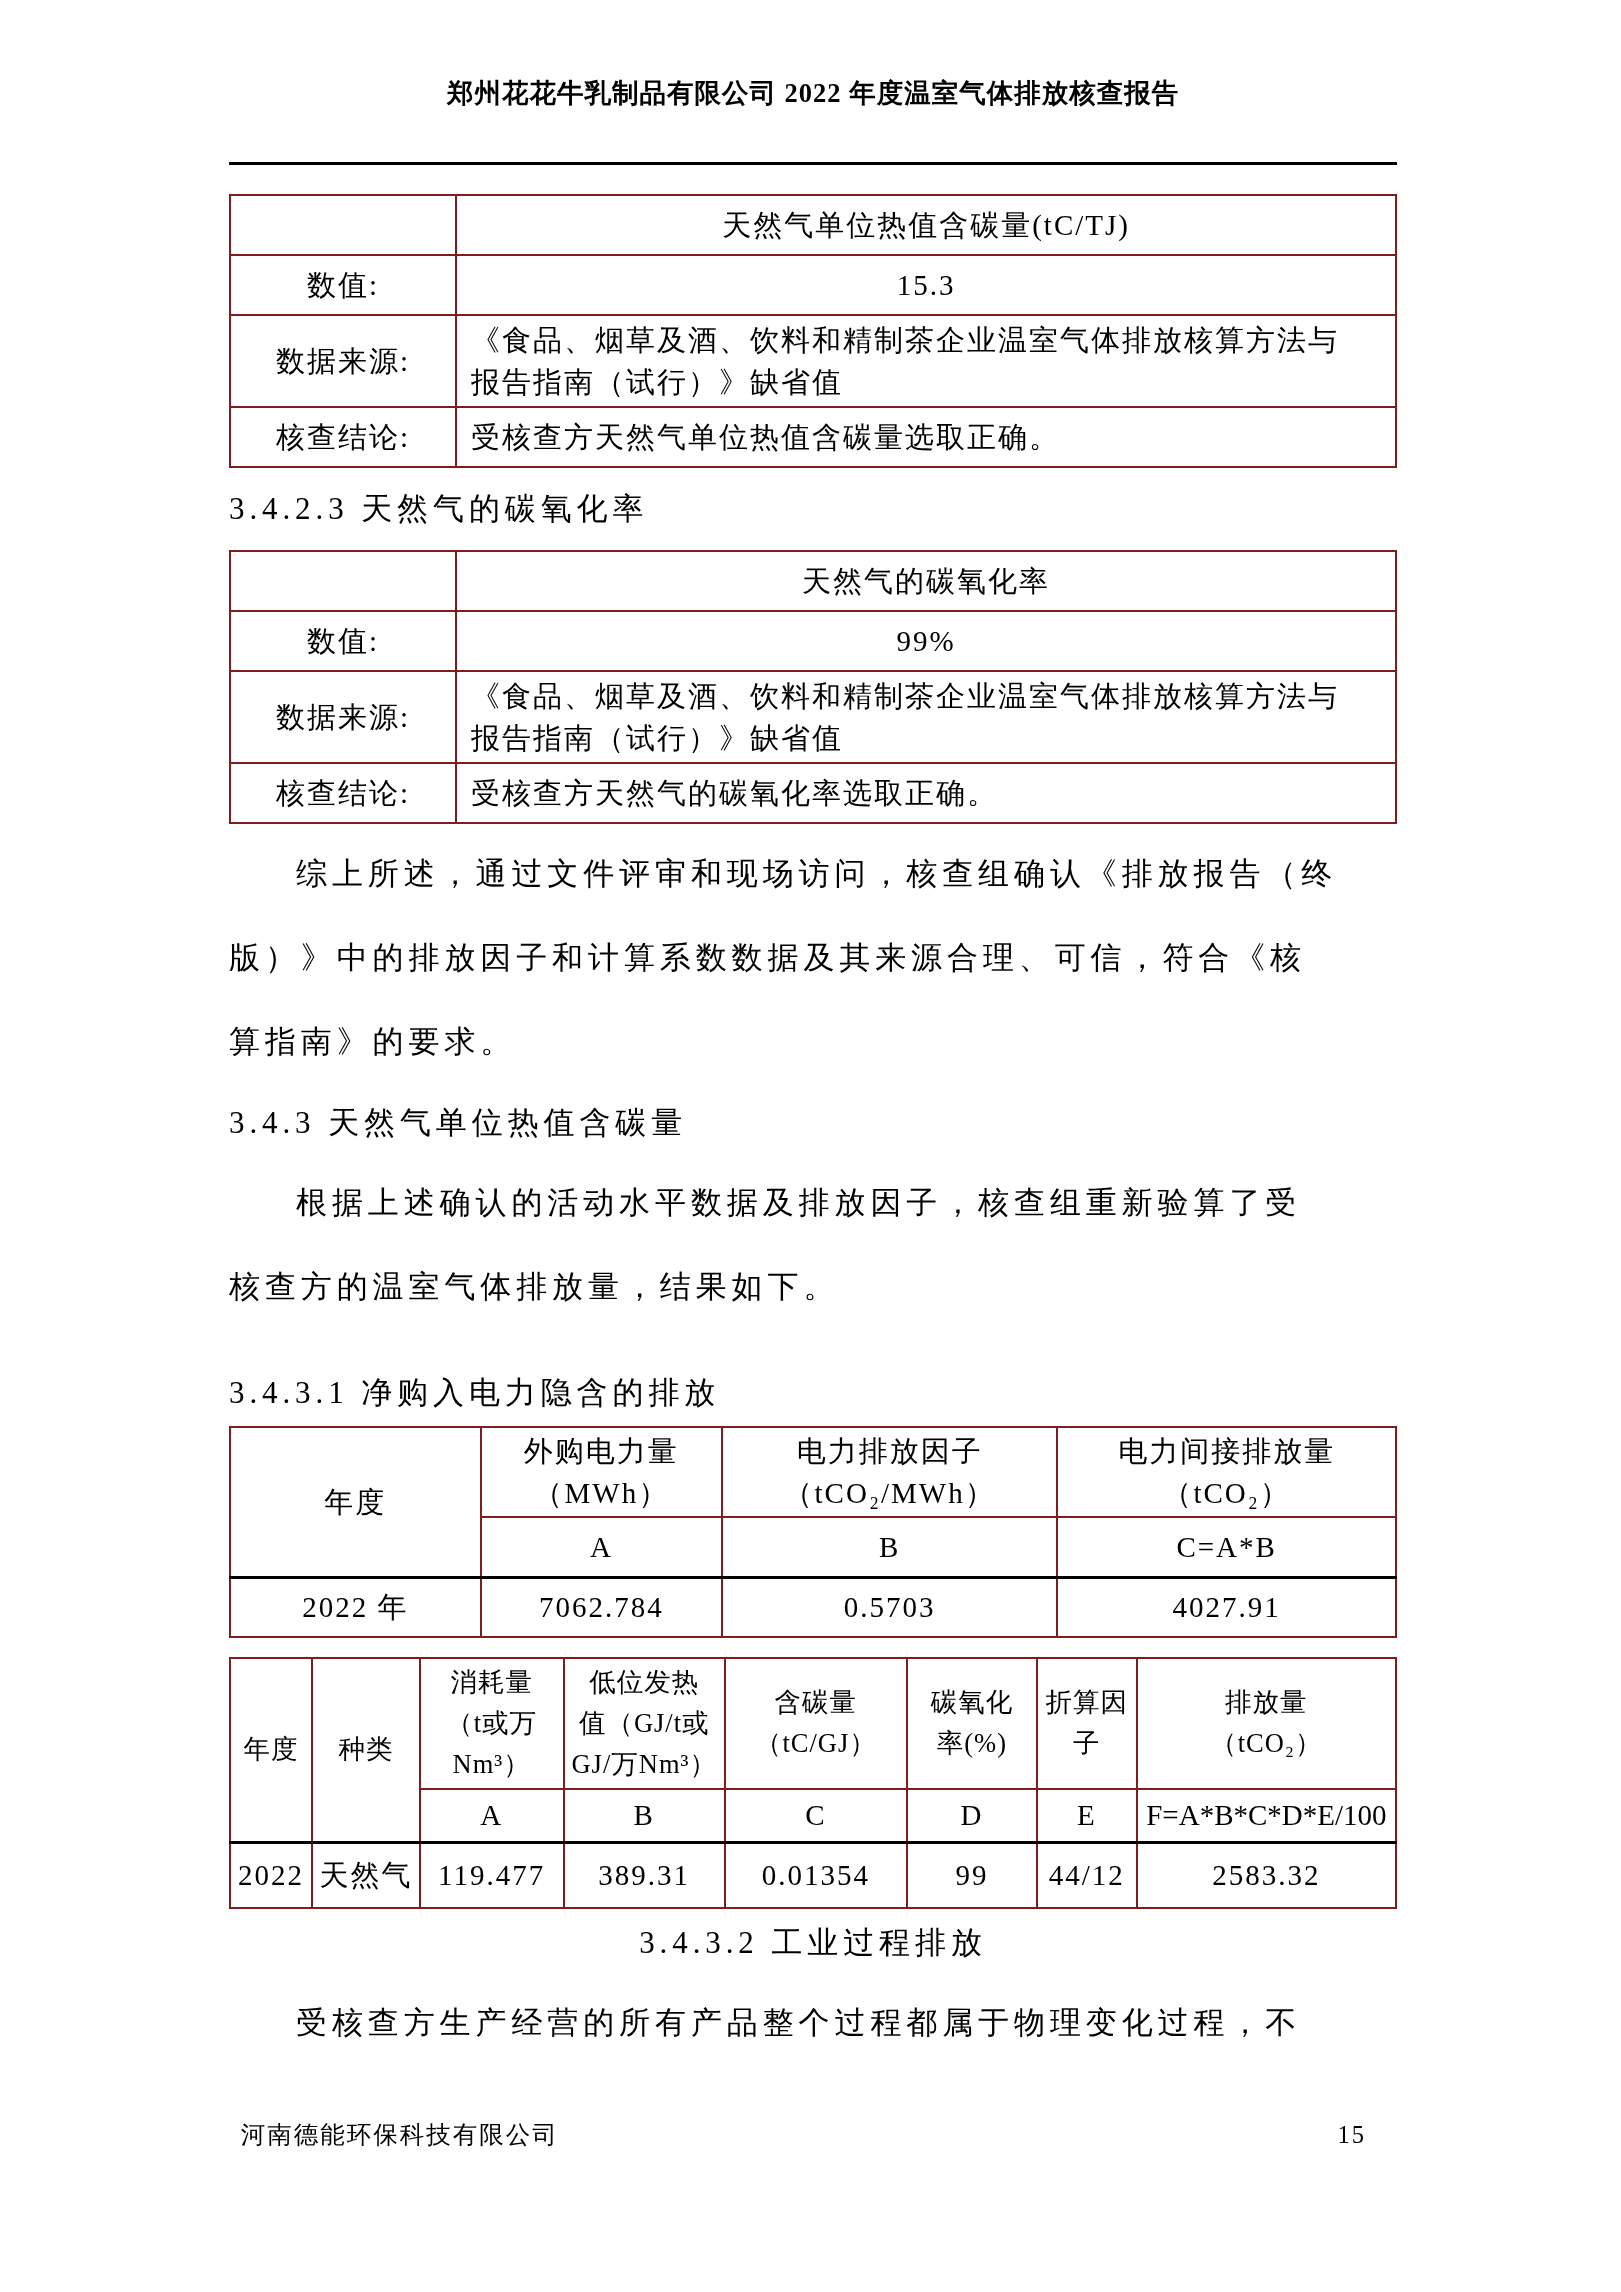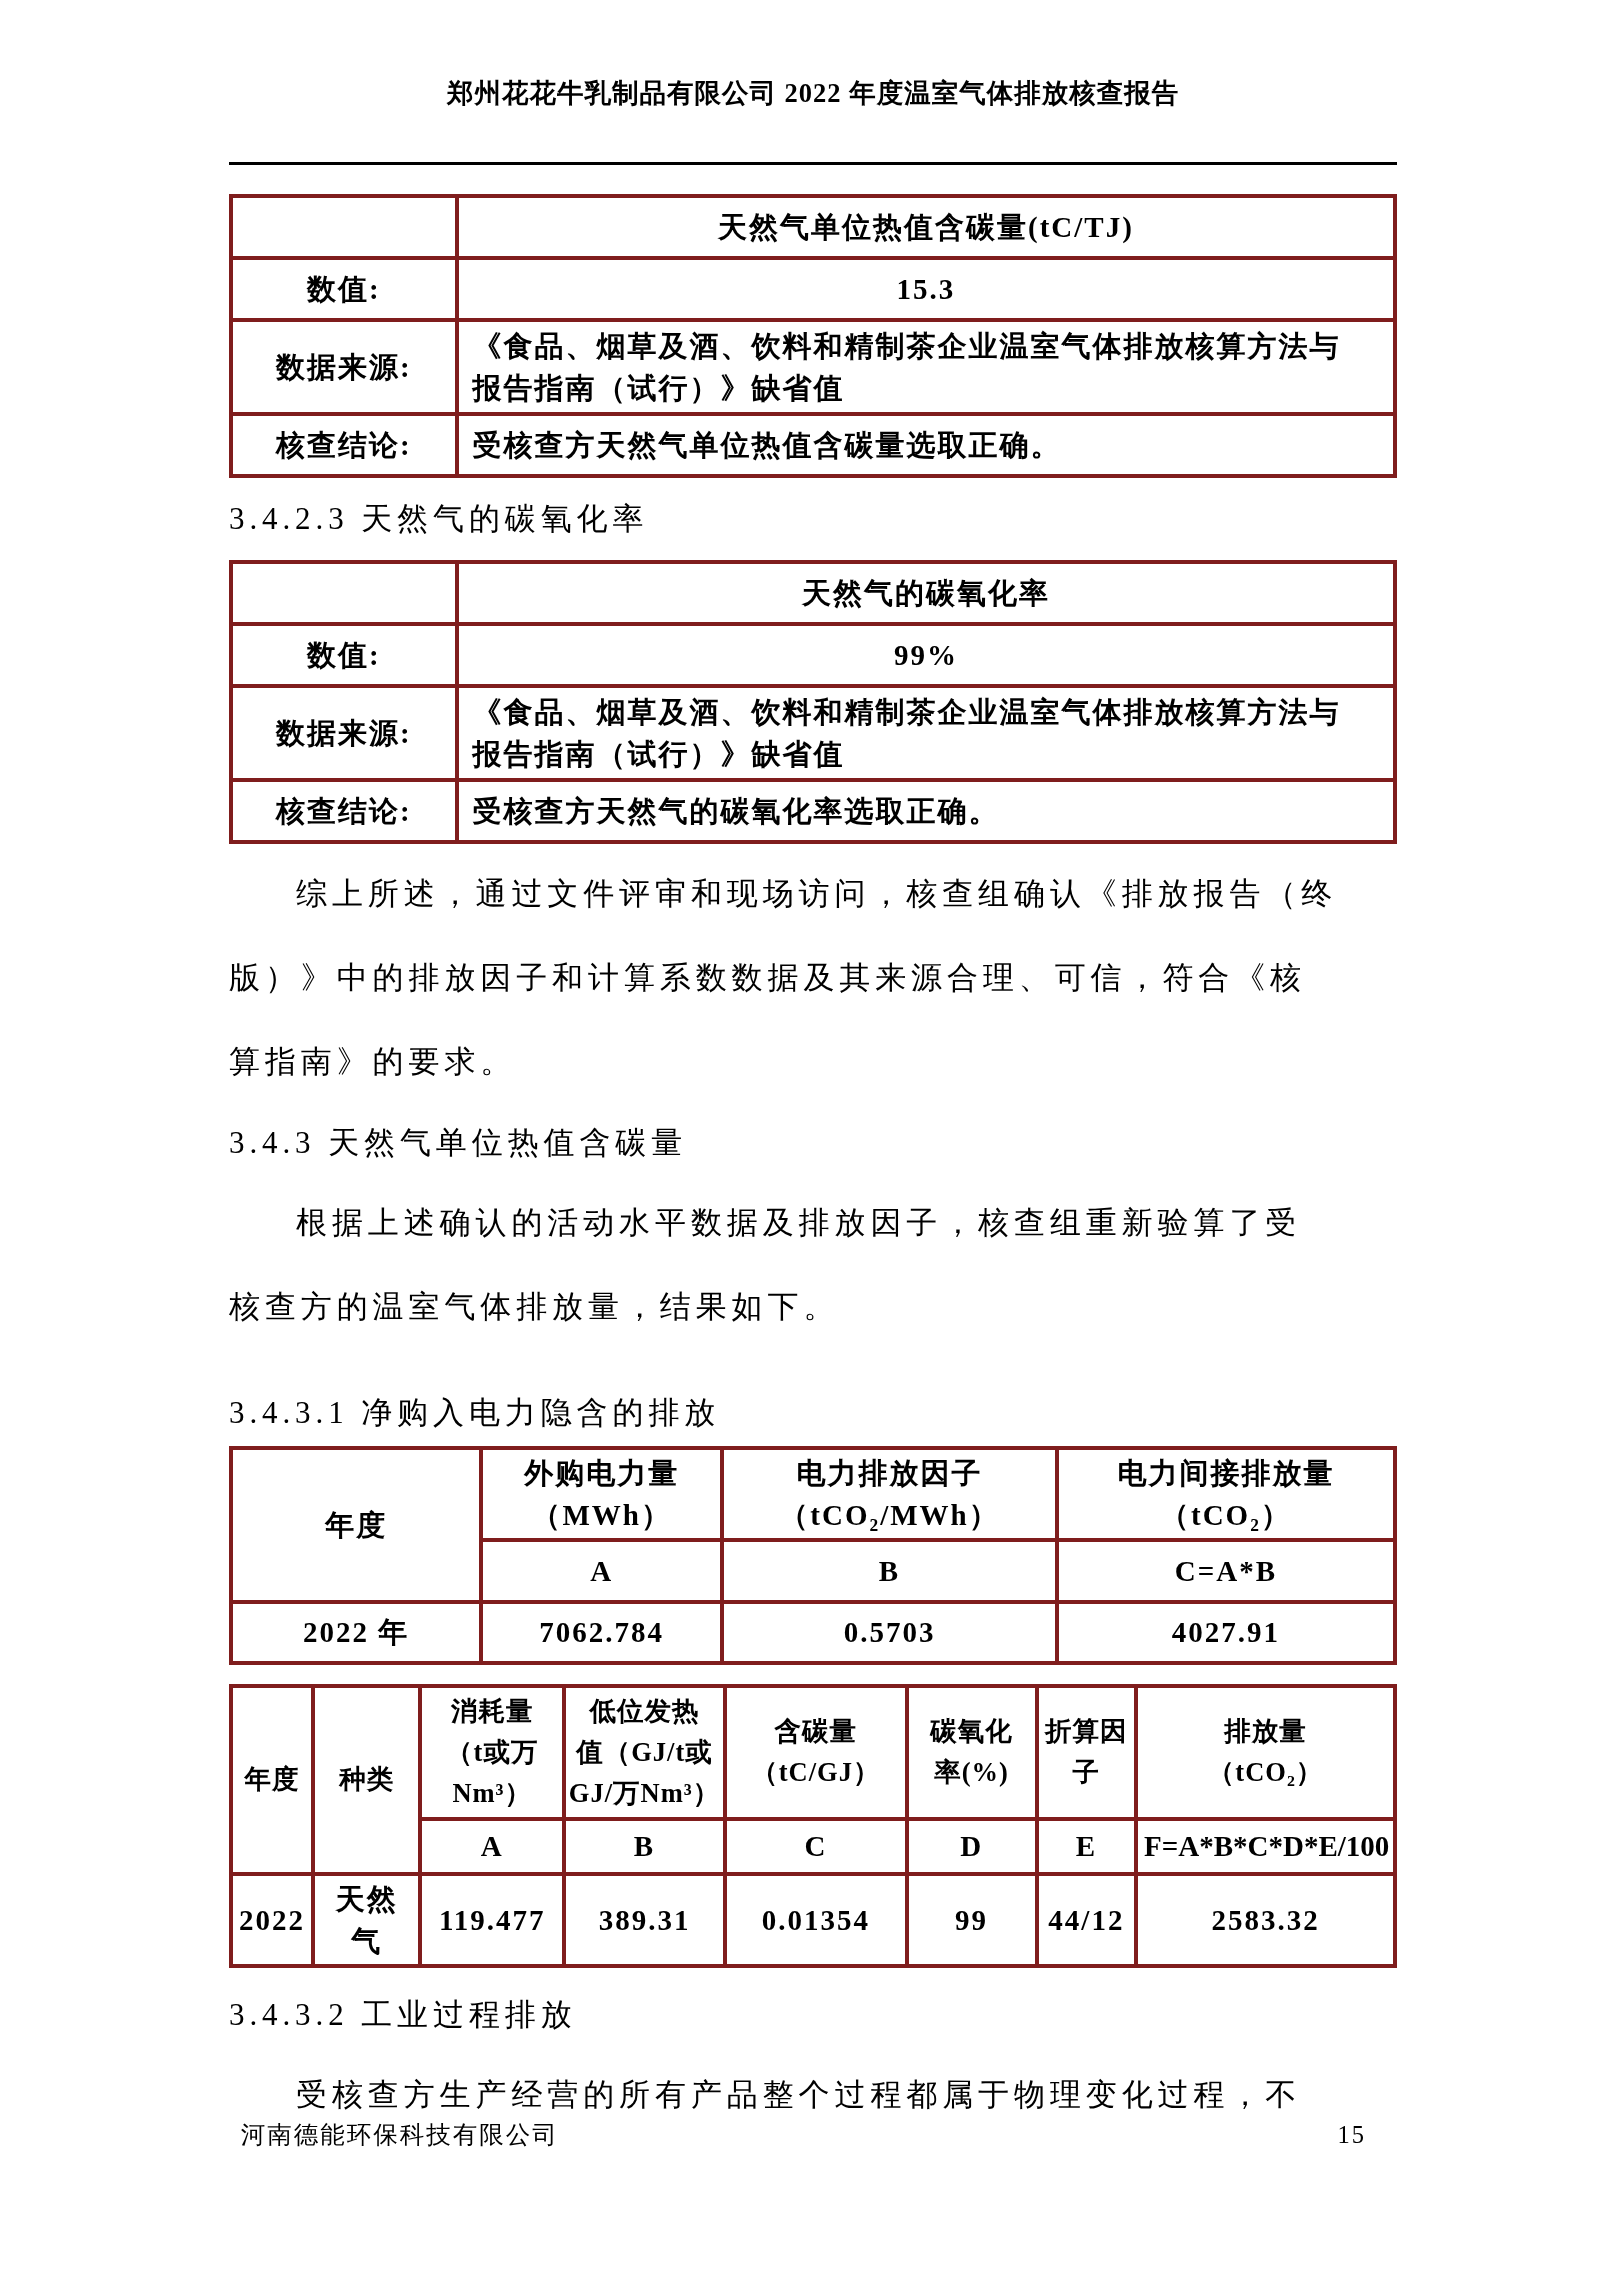--- a/index.html
+++ b/index.html
@@ -31,26 +31,25 @@
   
   table{
     border-collapse:collapse;
     table-layout:fixed;
     width:100%;
     font-size:29px;
     letter-spacing:2px;
     line-height:1.45;
   }
   td{
-    border:4px solid #7f1d1d;
+    border:2px solid #7f1d1d;
     text-align:center;
     vertical-align:middle;
     padding:2px 5.9px;
     overflow:hidden;
-    font-weight:bold;
   }
   table{border:2.9px solid #000;}
   td.left{text-align:left;padding-left:13.7px;padding-right:13.7px;}
   .pre{white-space:pre-line;}
   .thick-b{border-bottom:3.9px solid #000;}
   
   .t-attr{margin-top:0;}
   .t-attr tr.r-head td{height:54px;}
   .t-attr tr.r-val td{height:54px;}
   .t-attr tr.r-src td{height:86px;}
@@ -72,21 +71,21 @@
   .sec-heading{
     font-size:31px;
     letter-spacing:4.9px;
     line-height:41px;
     margin-top:19.6px;
   }
   .h3423{margin-top:19.6px;}
   .h343{margin-top:17.6px;}
   .h3431{margin-top:43px;}
   .h3432a{margin-top:23.5px;}
-  .h3432b{margin-top:26px;}
+  .h3432b{margin-top:13px;text-align:center;}
   .body-par{
     font-size:31px;
     letter-spacing:4.9px;
     line-height:84px;
     white-space:pre-line;
     text-indent:67px;
   }
   .p-summary{margin-top:7.8px;}
   .p-recalc{margin-top:18.6px;}
   .p-industrial{margin-top:18.6px;}

